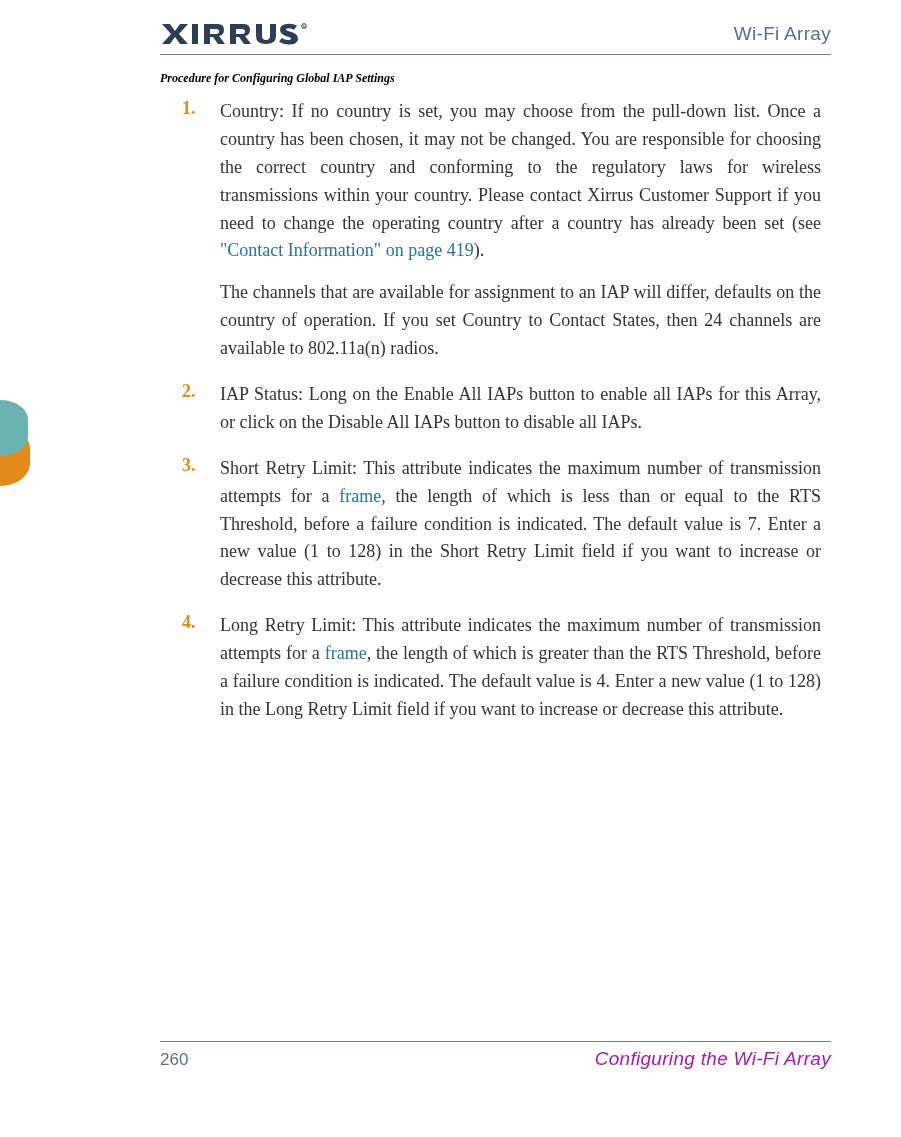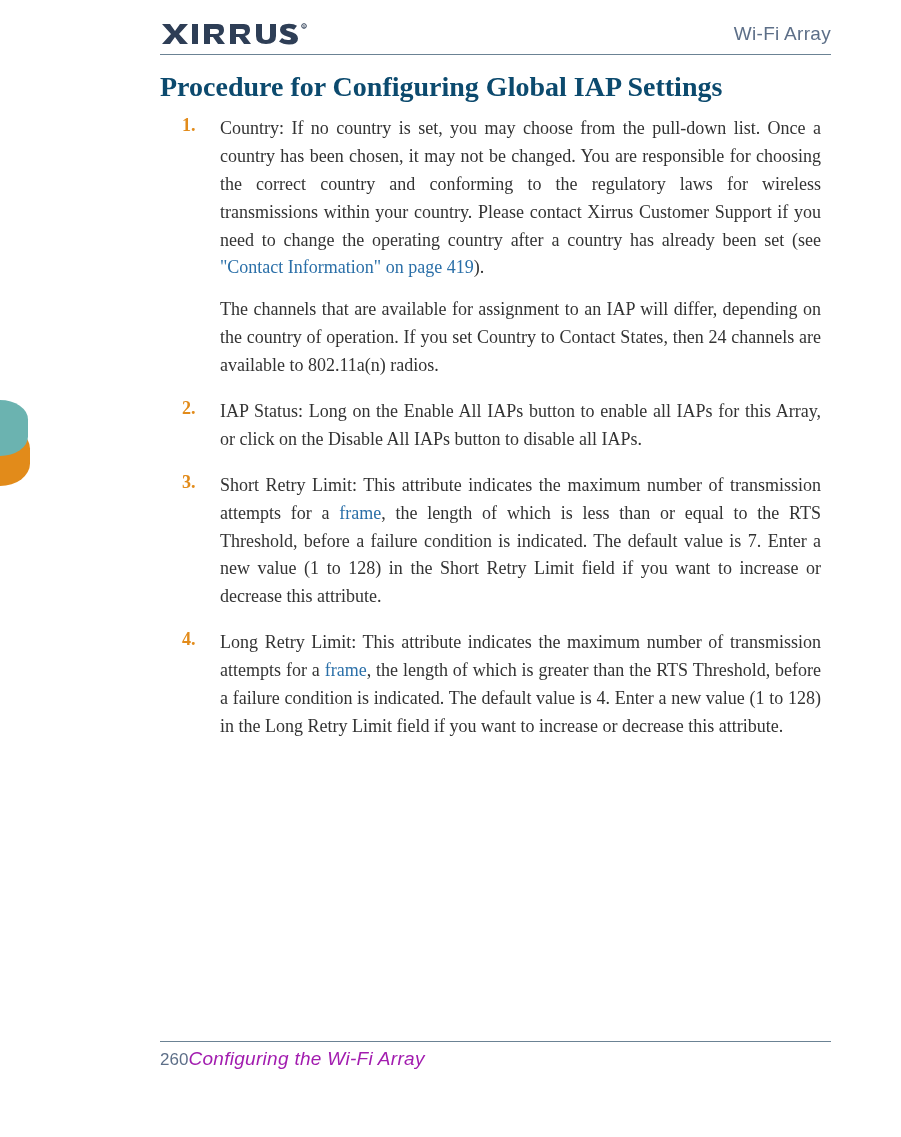--- a/index.html
+++ b/index.html
@@ -32,23 +32,24 @@
       align-items: center;
     }
     .logo-svg { display: block; }
     .header-right {
       color: #5d6f88;
       font-family: Verdana, Geneva, sans-serif;
       font-size: 19px;
       letter-spacing: 0.3px;
     }
     .section-title {
+      font-style: italic;
       font-weight: bold;
-      color: #0c4a6e;
-      font-size: 28px;
+      color: #000000;
+      font-size: 12px;
       margin: 16px 0 12px 100px;
       font-family: Georgia, serif;
     }
     .content {
       margin-left: 160px;
       margin-right: 20px;
     }
     .item {
       margin-bottom: 18px;
       position: relative;
@@ -93,20 +94,21 @@
       width: 28px; height: 56px;
       background: #6bb3b0;
       border-radius: 0 40px 40px 0 / 0 28px 28px 0;
     }
     .footer {
       position: absolute;
       bottom: 26px;
       left: 60px;
       right: 60px;
       display: flex;
+      justify-content: space-between;
       align-items: baseline;
       border-top: 1.5px solid #6b8294;
       padding-top: 6px;
       margin-left: 100px;
       margin-right: 10px;
     }
     .page-num {
       color: #5d6f88;
       font-family: Verdana, Geneva, sans-serif;
       font-size: 17px;
@@ -150,21 +152,21 @@
   <div class="section-title">Procedure for Configuring Global IAP Settings</div>
 
   <div class="content">
 
     <div class="item">
       <div class="num">1.</div>
       <p class="para">
         <span class="b">Country</span><span>: If no country is set, you may choose from the pull-down list. Once a country has been chosen, it may not be changed. You are responsible for choosing the correct country and conforming to the regulatory laws for wireless transmissions within your country. Please contact Xirrus Customer Support if you need to change the operating country after a country has already been set (see </span><span class="lnk">"Contact Information" on page 419</span><span>).</span>
       </p>
       <p class="para">
-        <span>The channels that are available for assignment to an IAP will differ, depending on the country of operation. If you set </span><span class="b">Country</span><span> to </span><span class="b">Contact States</span><span>, then 24 channels are available to 802.11a(n) radios.</span>
+        <span>The channels that are available for assignment to an IAP will differ, defaults on the country of operation. If you set </span><span class="b">Country</span><span> to </span><span class="b">Contact States</span><span>, then 24 channels are available to 802.11a(n) radios.</span>
       </p>
     </div>
 
     <div class="item">
       <div class="num">2.</div>
       <p class="para">
         <span class="b">IAP Status</span><span>: Long on the </span><span class="b">Enable All IAPs</span><span> button to enable all IAPs for this Array, or click on the </span><span class="b">Disable All IAPs</span><span> button to disable all IAPs.</span>
       </p>
     </div>
 

